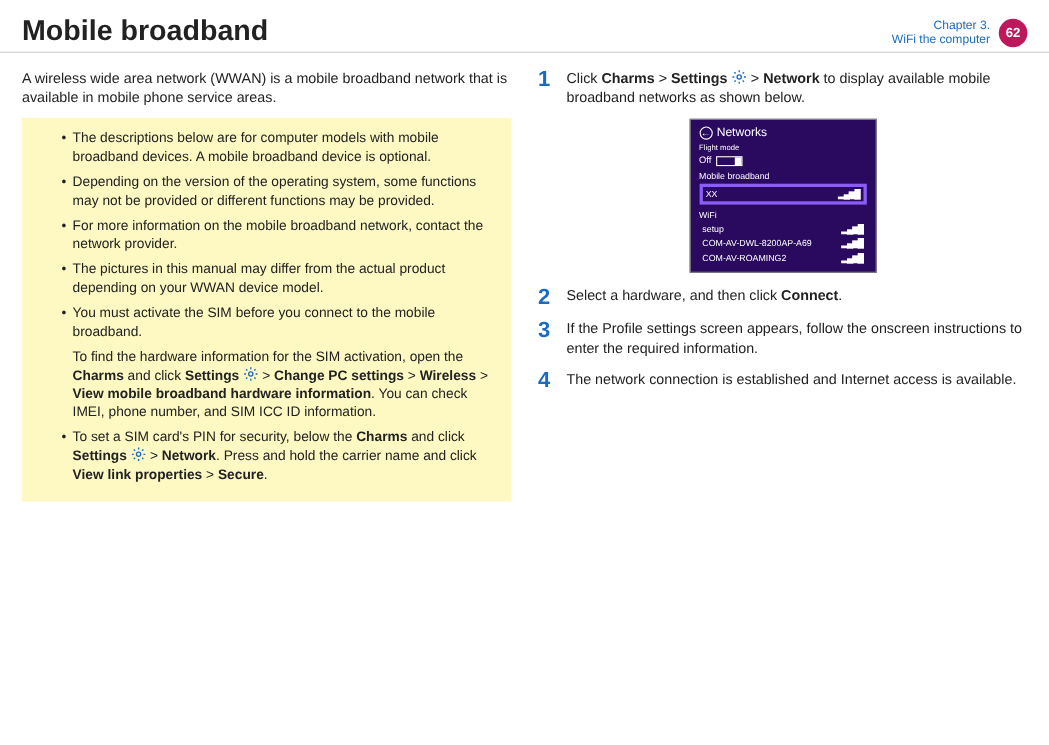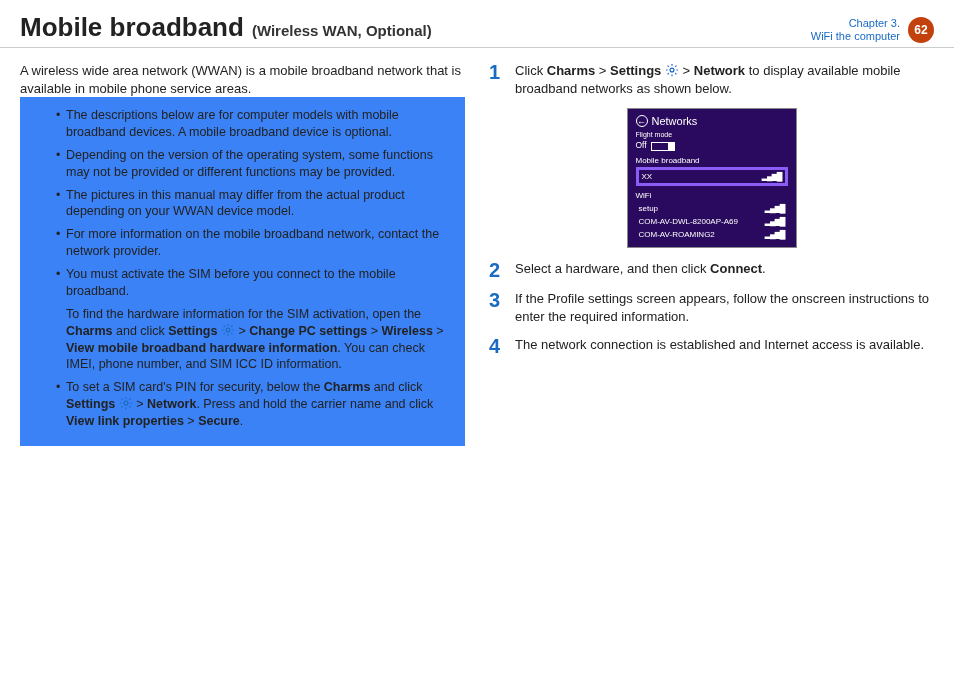--- a/index.html
+++ b/index.html
@@ -20,32 +20,32 @@
     justify-content: space-between;
     align-items: flex-end;
   }
   .title-wrap { display: flex; align-items: baseline; gap: 8px; }
   .title-main { font-size: 26px; font-weight: 700; }
   .title-sub { font-size: 15px; font-weight: 700; color: #333; }
   .header-right { display: flex; align-items: center; gap: 8px; }
   .chapter { text-align: right; font-size: 11px; font-weight: 400; color: #1a6bc4; line-height: 1.2; }
   .page-badge {
     width: 26px; height: 26px; border-radius: 50%;
-    background: #c2410c; color: #fff; font-size: 12px; font-weight: 700;
+    background: #be185d; color: #fff; font-size: 12px; font-weight: 700;
     display: flex; align-items: center; justify-content: center;
   }
   .content {
     display: flex;
     gap: 24px;
     padding: 14px 20px;
   }
   .col { flex: 1; }
-  .intro { font-size: 13px; line-height: 1.35; }
+  .intro { font-size: 13px; line-height: 1.35; margin-bottom: 10px; }
   .note-box {
-    background: #3b82f6;
+    background: #fef9c3;
     padding: 10px 12px 10px 36px;
     position: relative;
     font-size: 12.5px;
     line-height: 1.35;
     margin-bottom: 8px;
   }
   .note-icon {
     position: absolute; left: 8px; top: 8px;
     color: #4a90d9; font-size: 14px;
   }
@@ -79,21 +79,20 @@
   .net-item { display:flex;justify-content:space-between;align-items:center;padding:2px 3px;font-size:8px;}
   .net-item.sel { border:3px solid #8b5cf6; }
   .sig { font-size:8px; letter-spacing:-1px;}
 </style>
 </head>
 <body>
 
 <div class="header">
   <div class="title-wrap">
     <span class="title-main">Mobile broadband</span>
-    <span class="title-sub">(Wireless WAN, Optional)</span>
   </div>
   <div class="header-right">
     <div class="chapter">
       <div>Chapter 3.</div>
       <div>WiFi the computer</div>
     </div>
     <div class="page-badge">62</div>
   </div>
 </div>
 
@@ -103,22 +102,22 @@
 
     <div class="note-box">
       <span class="note-icon">
         <svg viewBox="0 0 16 16">
             <path d="M2 11 L10 3 L13 6 L5 14 L2 14 Z" fill="none" stroke="#4a90d9" stroke-width="1.5"></path>
           </svg>
       </span>
       <ul>
         <li>The descriptions below are for computer models with mobile broadband devices. A mobile broadband device is optional.</li>
         <li>Depending on the version of the operating system, some functions may not be provided or different functions may be provided.</li>
+        <li>For more information on the mobile broadband network, contact the network provider.</li>
         <li>The pictures in this manual may differ from the actual product depending on your WWAN device model.</li>
-        <li>For more information on the mobile broadband network, contact the network provider.</li>
         <li>You must activate the SIM before you connect to the mobile broadband.</li>
       </ul>
       <p class="sub">
         <span>To find the hardware information for the SIM activation, open the </span><b>Charms</b><span> and click </span><b>Settings</b>
         <span class="gear-icon"><svg viewBox="0 0 16 16">
               <circle cx="8" cy="8" r="2.2" fill="none" stroke="#1a6bc4" stroke-width="1.4"></circle>
               <path d="M8 1v2M8 13v2M1 8h2M13 8h2M3 3l1.4 1.4M11.6 11.6L13 13M13 3l-1.4 1.4M4.4 11.6L3 13" stroke="#1a6bc4" stroke-width="1.4"></path>
             </svg></span>
         <span> &gt; </span><b>Change PC settings</b><span> &gt; </span><b>Wireless</b><span> &gt; </span><b>View mobile broadband hardware information</b><span>. You can check IMEI, phone number, and SIM ICC ID information.</span>
       </p>

